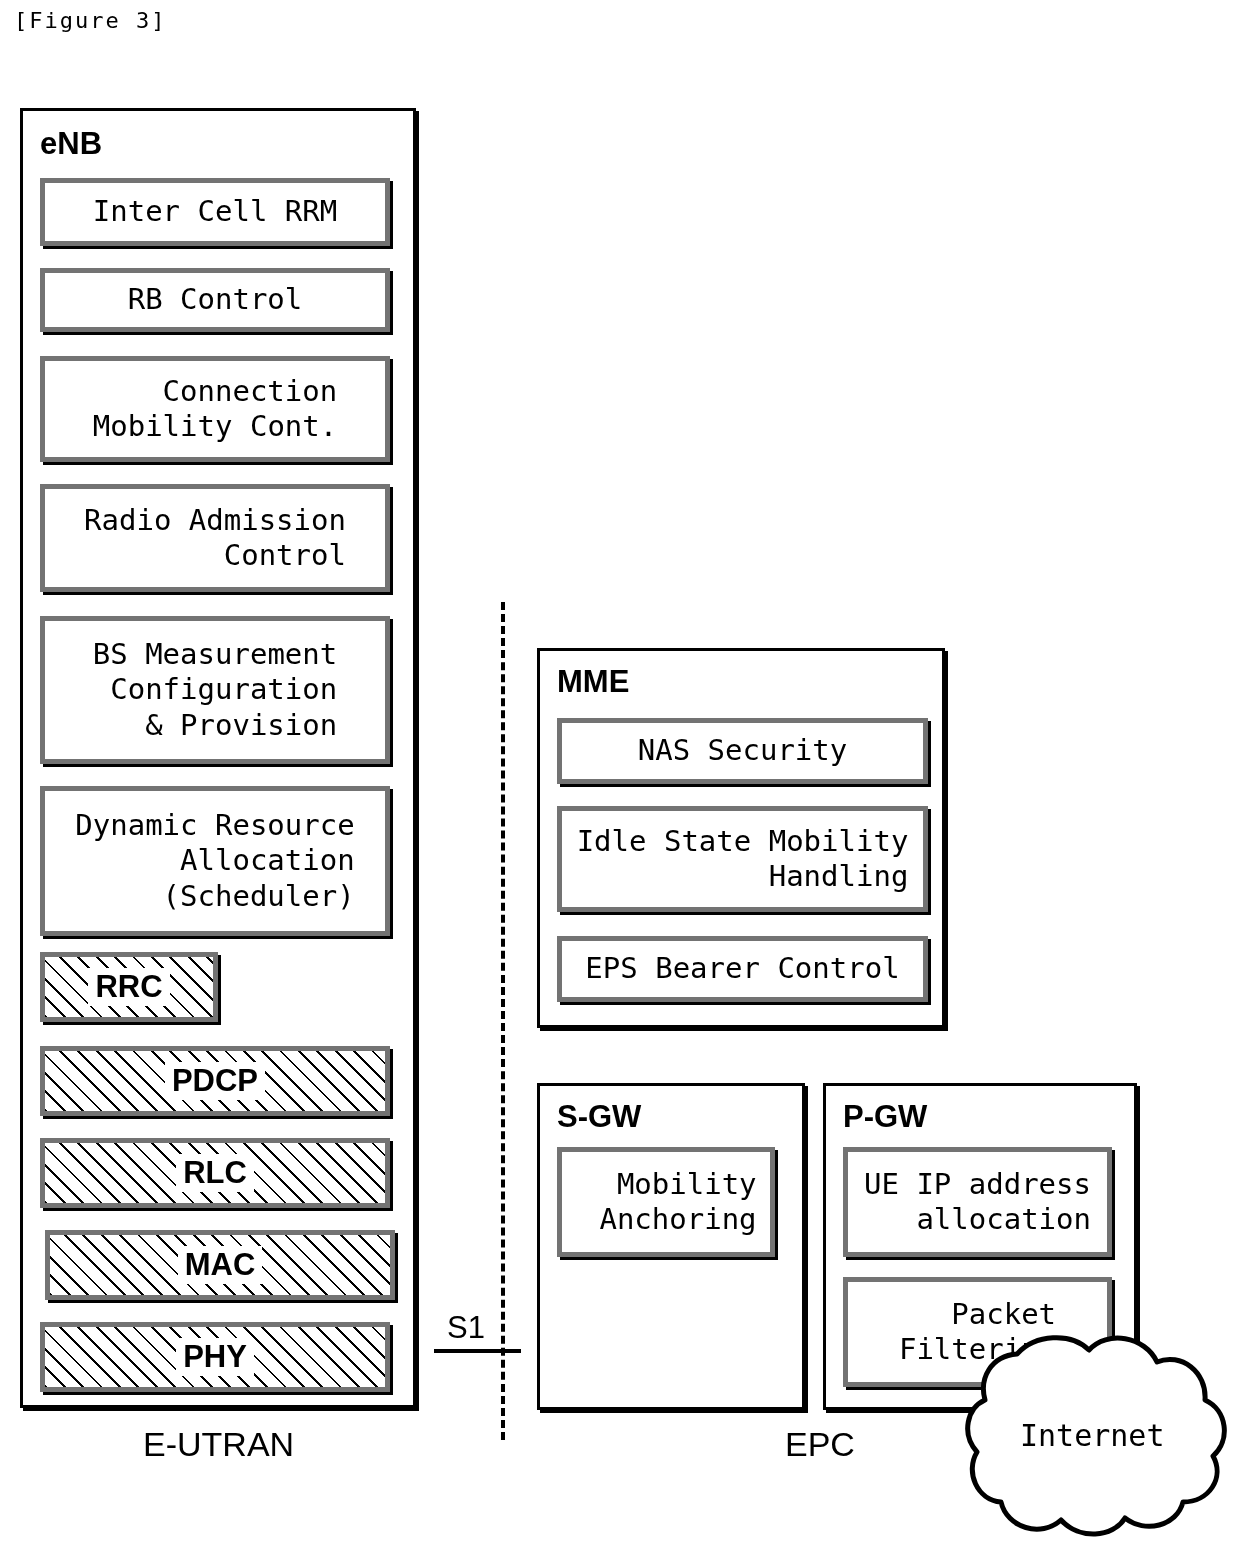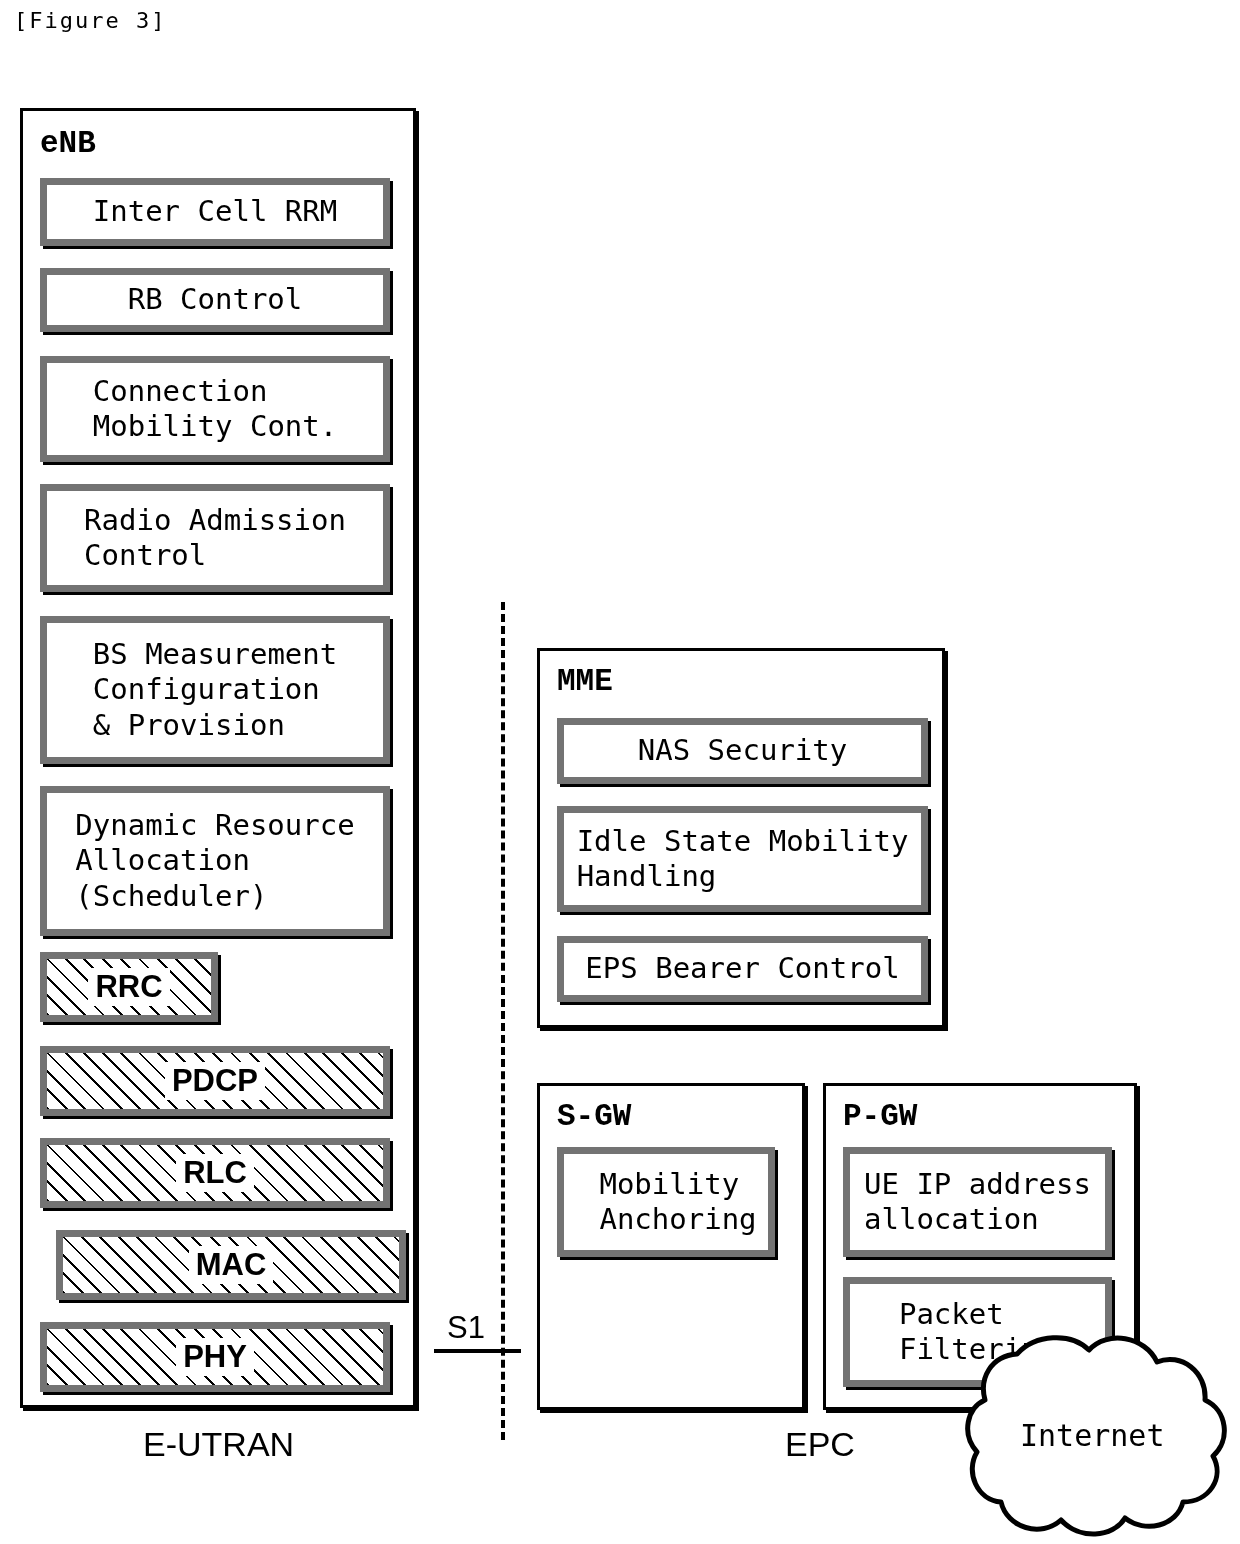--- a/index.html
+++ b/index.html
@@ -32,38 +32,38 @@
   .outer-box {
     position: absolute;
     box-sizing: border-box;
     border: 3px solid #000;
     background: #fff;
     
     box-shadow: 3px 3px 0 0 #000;
   }
   .group-label {
     position: absolute;
-    font-family: Liberation Mono, monospace;
+    font-family: Liberation Sans, sans-serif;
     font-size: 31px;
     font-weight: 700;
     letter-spacing: 0px;
     line-height: 1;
     white-space: nowrap;
   }
 
   .fn-box {
     position: absolute;
     box-sizing: border-box;
-    border: 7px solid #737373;
+    border: 5px solid #737373;
     background: #fff;
     box-shadow: 3px 3px 0 0 #000;
     display: flex;
     align-items: center;
     justify-content: center;
-    text-align: left;
+    text-align: right;
   }
   .fn-box .fn-label {
     font-family: "DejaVu Sans Mono", monospace;
     font-size: 29px;
     line-height: 1.22;
     white-space: pre-line;
     letter-spacing: 0px;
   }
 
   
@@ -180,21 +180,21 @@
 <div id="enb-stack">
     <div class="fn-box hatch" style="left: 40px; top: 952px; width: 178px; height: 70px;">
       <span class="fn-label">RRC</span>
     </div>
     <div class="fn-box hatch" style="left: 40px; top: 1046px; width: 350px; height: 70px;">
       <span class="fn-label">PDCP</span>
     </div>
     <div class="fn-box hatch" style="left: 40px; top: 1138px; width: 350px; height: 70px;">
       <span class="fn-label">RLC</span>
     </div>
-    <div class="fn-box hatch" style="left: 56px; top: 1230px; width: 350px; height: 70px;">
+    <div class="fn-box hatch" style="left: 45px; top: 1230px; width: 350px; height: 70px;">
       <span class="fn-label">MAC</span>
     </div>
     <div class="fn-box hatch" style="left: 40px; top: 1322px; width: 350px; height: 70px;">
       <span class="fn-label">PHY</span>
     </div>
   </div>
 
 <div id="domain-divider"></div>
 <div id="s1-line"></div>
 <div id="s1-label">S1</div>

